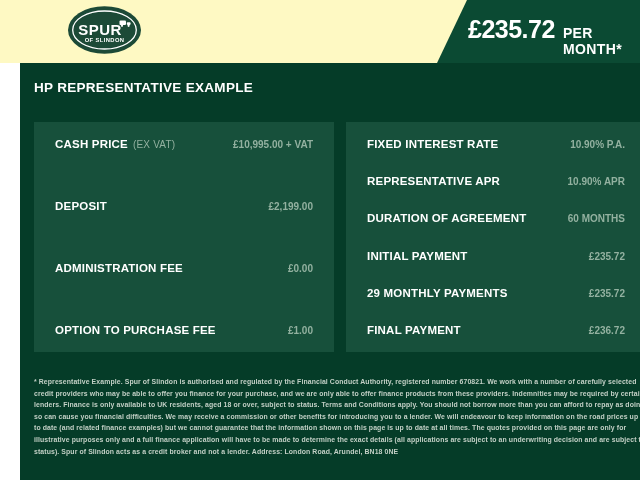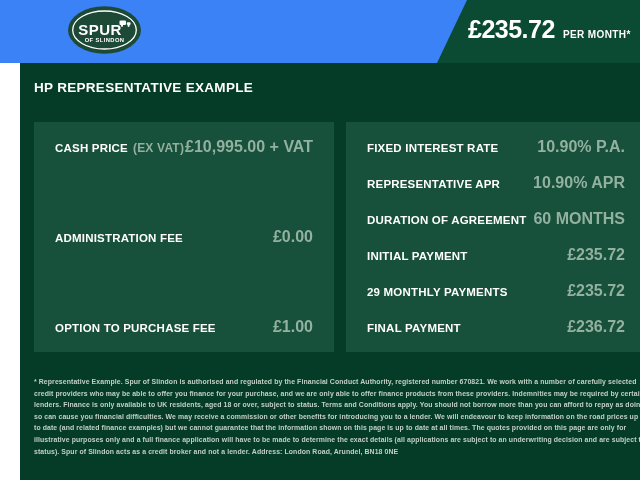--- a/index.html
+++ b/index.html
@@ -2,50 +2,50 @@
 <html><head>
 <meta charset="utf-8">
 <style>
   html,body { margin:0; padding:0; }
   body {
     width:640px; height:480px; overflow:hidden;
     font-family:"Liberation Sans", sans-serif;
     background:#ffffff;
   }
   
-  .header { position:relative; width:640px; height:63px; background:#3b82f6; }
+  .header { position:relative; width:640px; height:63px; background:#fef9c3; }
   .logo { position:absolute; left:67px; top:5px; }
   .price-panel {
     position:absolute; top:0; right:0; width:203px; height:63px;
     background:#0B4A33;
     -webkit-clip-path:polygon(30px 0, 100% 0, 100% 100%, 0 100%);
     clip-path:polygon(30px 0, 100% 0, 100% 100%, 0 100%);
     display:flex; align-items:baseline; box-sizing:border-box;
     padding-left:31px; padding-top:17px;
   }
   .price { color:#ffffff; font-weight:bold; font-size:25px; letter-spacing:-0.5px; line-height:1; }
-  .price-suffix { color:#ffffff; font-weight:bold; font-size:10px; margin-left:8px; letter-spacing:0.4px; }
+  .price-suffix { color:#ffffff; font-weight:bold; font-size:14px; margin-left:8px; letter-spacing:0.4px; }
 
   
   .page-body { width:640px; height:417px; background:#053C28; box-sizing:border-box; padding:0 14px;margin-left:20px; }
   .section-title {
     color:#ffffff; font-weight:bold; font-size:13.5px; letter-spacing:0.3px;
     padding-top:18px; line-height:14px;
   }
   .cards { display:flex; gap:12px; margin-top:27px; }
   .card {
     flex:1; height:230px; background:#17503B; box-sizing:border-box;
     padding:16px 21px; display:flex; flex-direction:column; justify-content:space-between;
   }
   .row { display:flex; justify-content:space-between; align-items:baseline; }
   .label-wrap { display:flex; align-items:baseline; }
   .label { color:#ffffff; font-weight:bold; font-size:11.5px; letter-spacing:0.2px; white-space:nowrap; }
-  .sublabel { color:#93B1A0; font-weight:bold; font-size:12px; margin-left:5px; letter-spacing:0.2px; }
+  .sublabel { color:#93B1A0; font-weight:normal; font-size:10px; margin-left:5px; letter-spacing:0.2px; }
   .sublabel:empty { display:none; }
-  .value { color:#93B1A0; font-weight:bold; font-size:16px; white-space:nowrap; }
+  .value { color:#93B1A0; font-weight:bold; font-size:10px; white-space:nowrap; }
 
   .disclaimer {
     margin-top:24px; color:#C3D0C6; font-size:6.9px; line-height:11.6px;
     font-weight:bold; letter-spacing:0.1px; text-align:left;
   }
 </style>
 </head>
 <body>
 
 <div class="header">
@@ -73,20 +73,26 @@
 
   <div class="cards">
 
     <div class="card">
       <div class="row">
         <span class="label-wrap">
             <span class="label">CASH PRICE</span>
             <span class="sublabel">(EX VAT)</span>
           </span>
         <span class="value">£10,995.00 + VAT</span>
+      </div>
+      <div class="row">
+        <span class="label-wrap">
+            <span class="label">DEPOSIT</span>
+          </span>
+        <span class="value">£2,199.00</span>
       </div>
       <div class="row">
         <span class="label-wrap">
             <span class="label">ADMINISTRATION FEE</span>
           </span>
         <span class="value">£0.00</span>
       </div>
       <div class="row">
         <span class="label-wrap">
             <span class="label">OPTION TO PURCHASE FEE</span>

